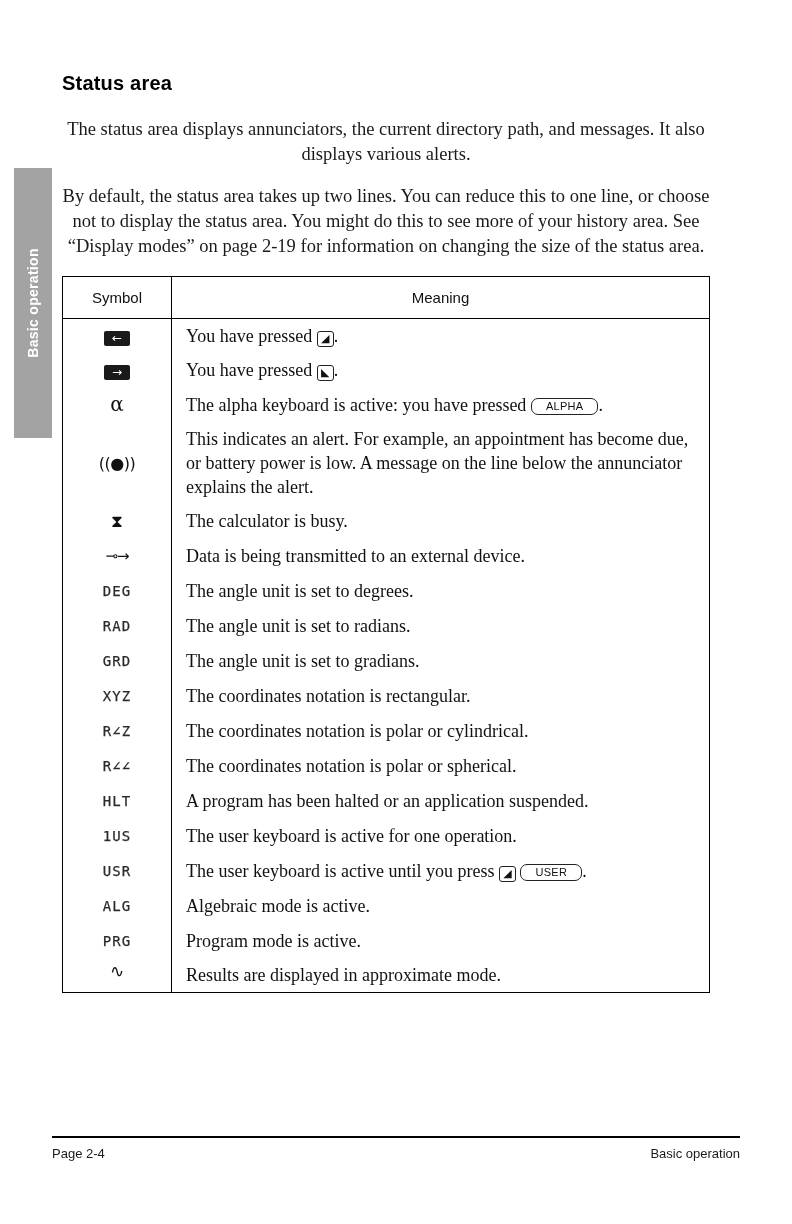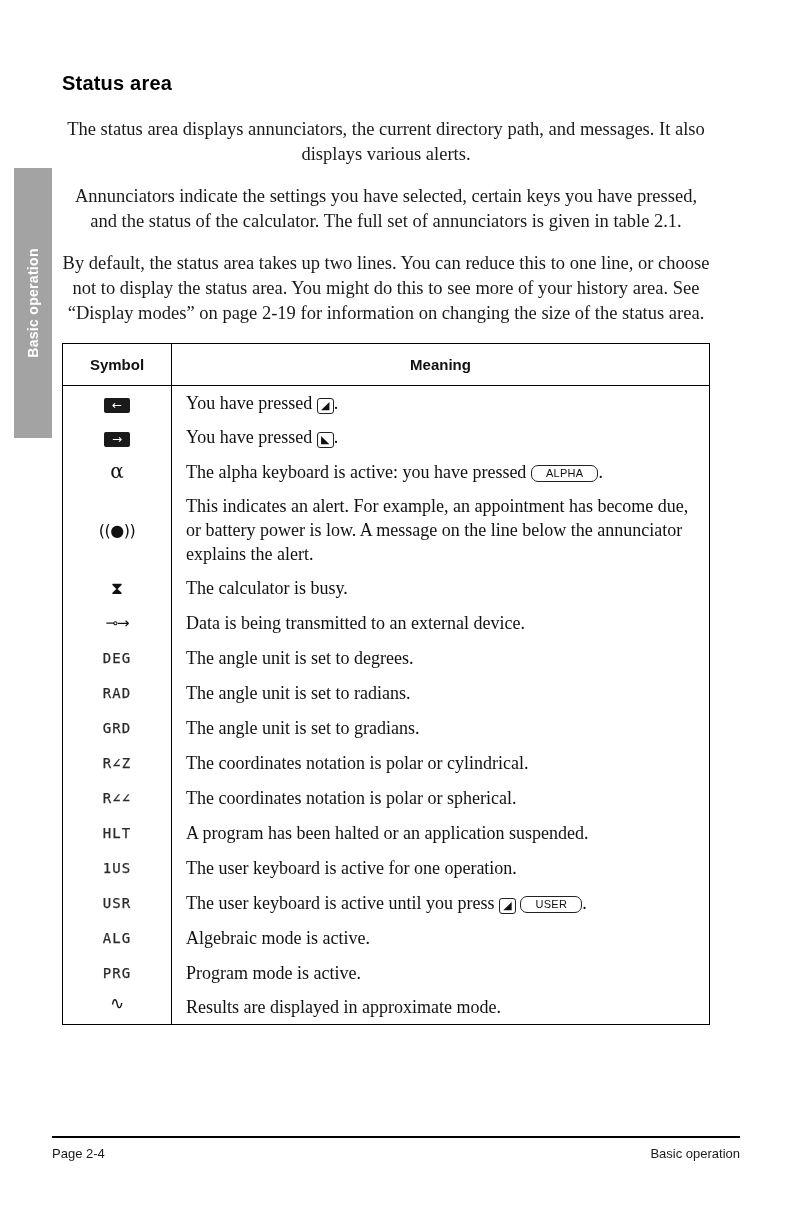--- a/index.html
+++ b/index.html
@@ -67,21 +67,21 @@
   
   table.ann-table {
     border-collapse: collapse;
     width: 648px;
     margin-top: 12px;
     border: 1.5px solid #000;
   }
   table.ann-table th {
     font-family: "Liberation Sans", sans-serif;
     font-size: 15px;
-    font-weight: bold;
+    font-weight: normal;
     padding: 12px 4px;
     border-bottom: 1.5px solid #000;
   }
   table.ann-table th.sym-col {
     width: 100px;
     border-right: 1.5px solid #000;
   }
   table.ann-table td {
     font-size: 18px;
     line-height: 24px;
@@ -195,21 +195,20 @@
 <body>
 
 <div class="side-tab">
   <span class="side-tab-label">Basic operation</span>
 </div>
 
 <div class="content">
   <h1 class="page-title">Status area</h1>
 
   <p class="body-para">The status area displays annunciators, the current directory path, and messages. It also displays various alerts.</p>
-  <p class="body-para">Annunciators indicate the settings you have selected, certain keys you have pressed, and the status of the calculator. The full set of annunciators is given in table 2.1.</p>
   <p class="body-para">By default, the status area takes up two lines. You can reduce this to one line, or choose not to display the status area. You might do this to see more of your history area. See “Display modes” on page 2-19 for information on changing the size of the status area.</p>
 
   <table class="ann-table">
     <thead>
       <tr>
         <th class="sym-col">Symbol</th>
         <th>Meaning</th>
       </tr>
     </thead>
     <tbody>
@@ -243,20 +242,24 @@
         </tr>
         <tr>
           <td class="sym"><span class="lcd">RAD</span></td>
           <td class="mean"><span>The angle unit is set to radians.</span></td>
         </tr>
         <tr>
           <td class="sym"><span class="lcd">GRD</span></td>
           <td class="mean"><span>The angle unit is set to gradians.</span></td>
         </tr>
         <tr>
+          <td class="sym"><span class="lcd">XYZ</span></td>
+          <td class="mean"><span>The coordinates notation is rectangular.</span></td>
+        </tr>
+        <tr>
           <td class="sym"><span class="lcd">R∠Z</span></td>
           <td class="mean"><span>The coordinates notation is polar or cylindrical.</span></td>
         </tr>
         <tr>
           <td class="sym"><span class="lcd">R∠∠</span></td>
           <td class="mean"><span>The coordinates notation is polar or spherical.</span></td>
         </tr>
         <tr>
           <td class="sym"><span class="lcd">HLT</span></td>
           <td class="mean"><span>A program has been halted or an application suspended.</span></td>

